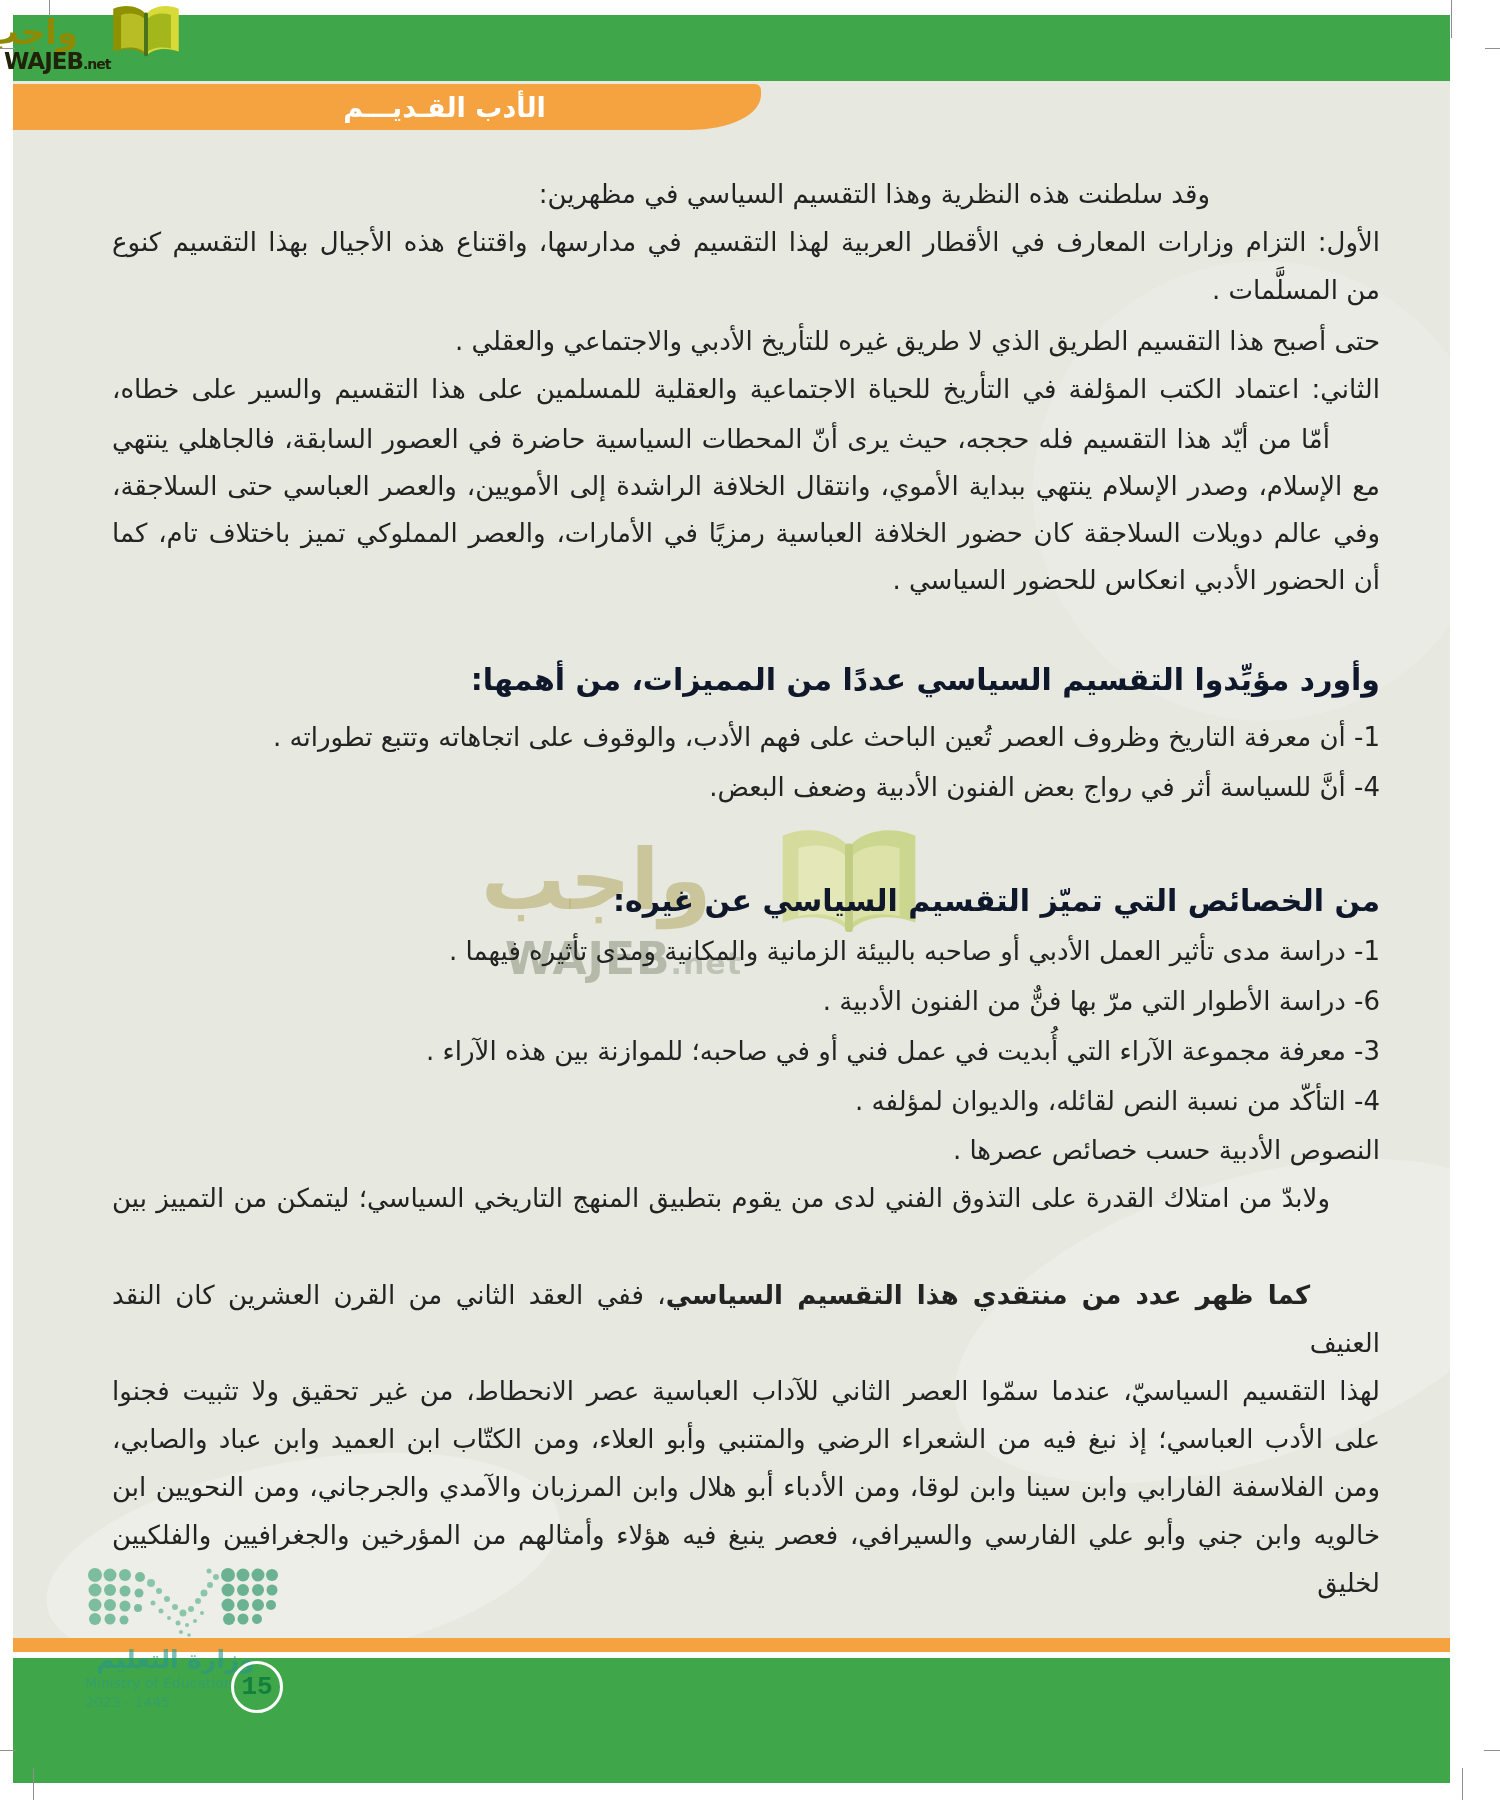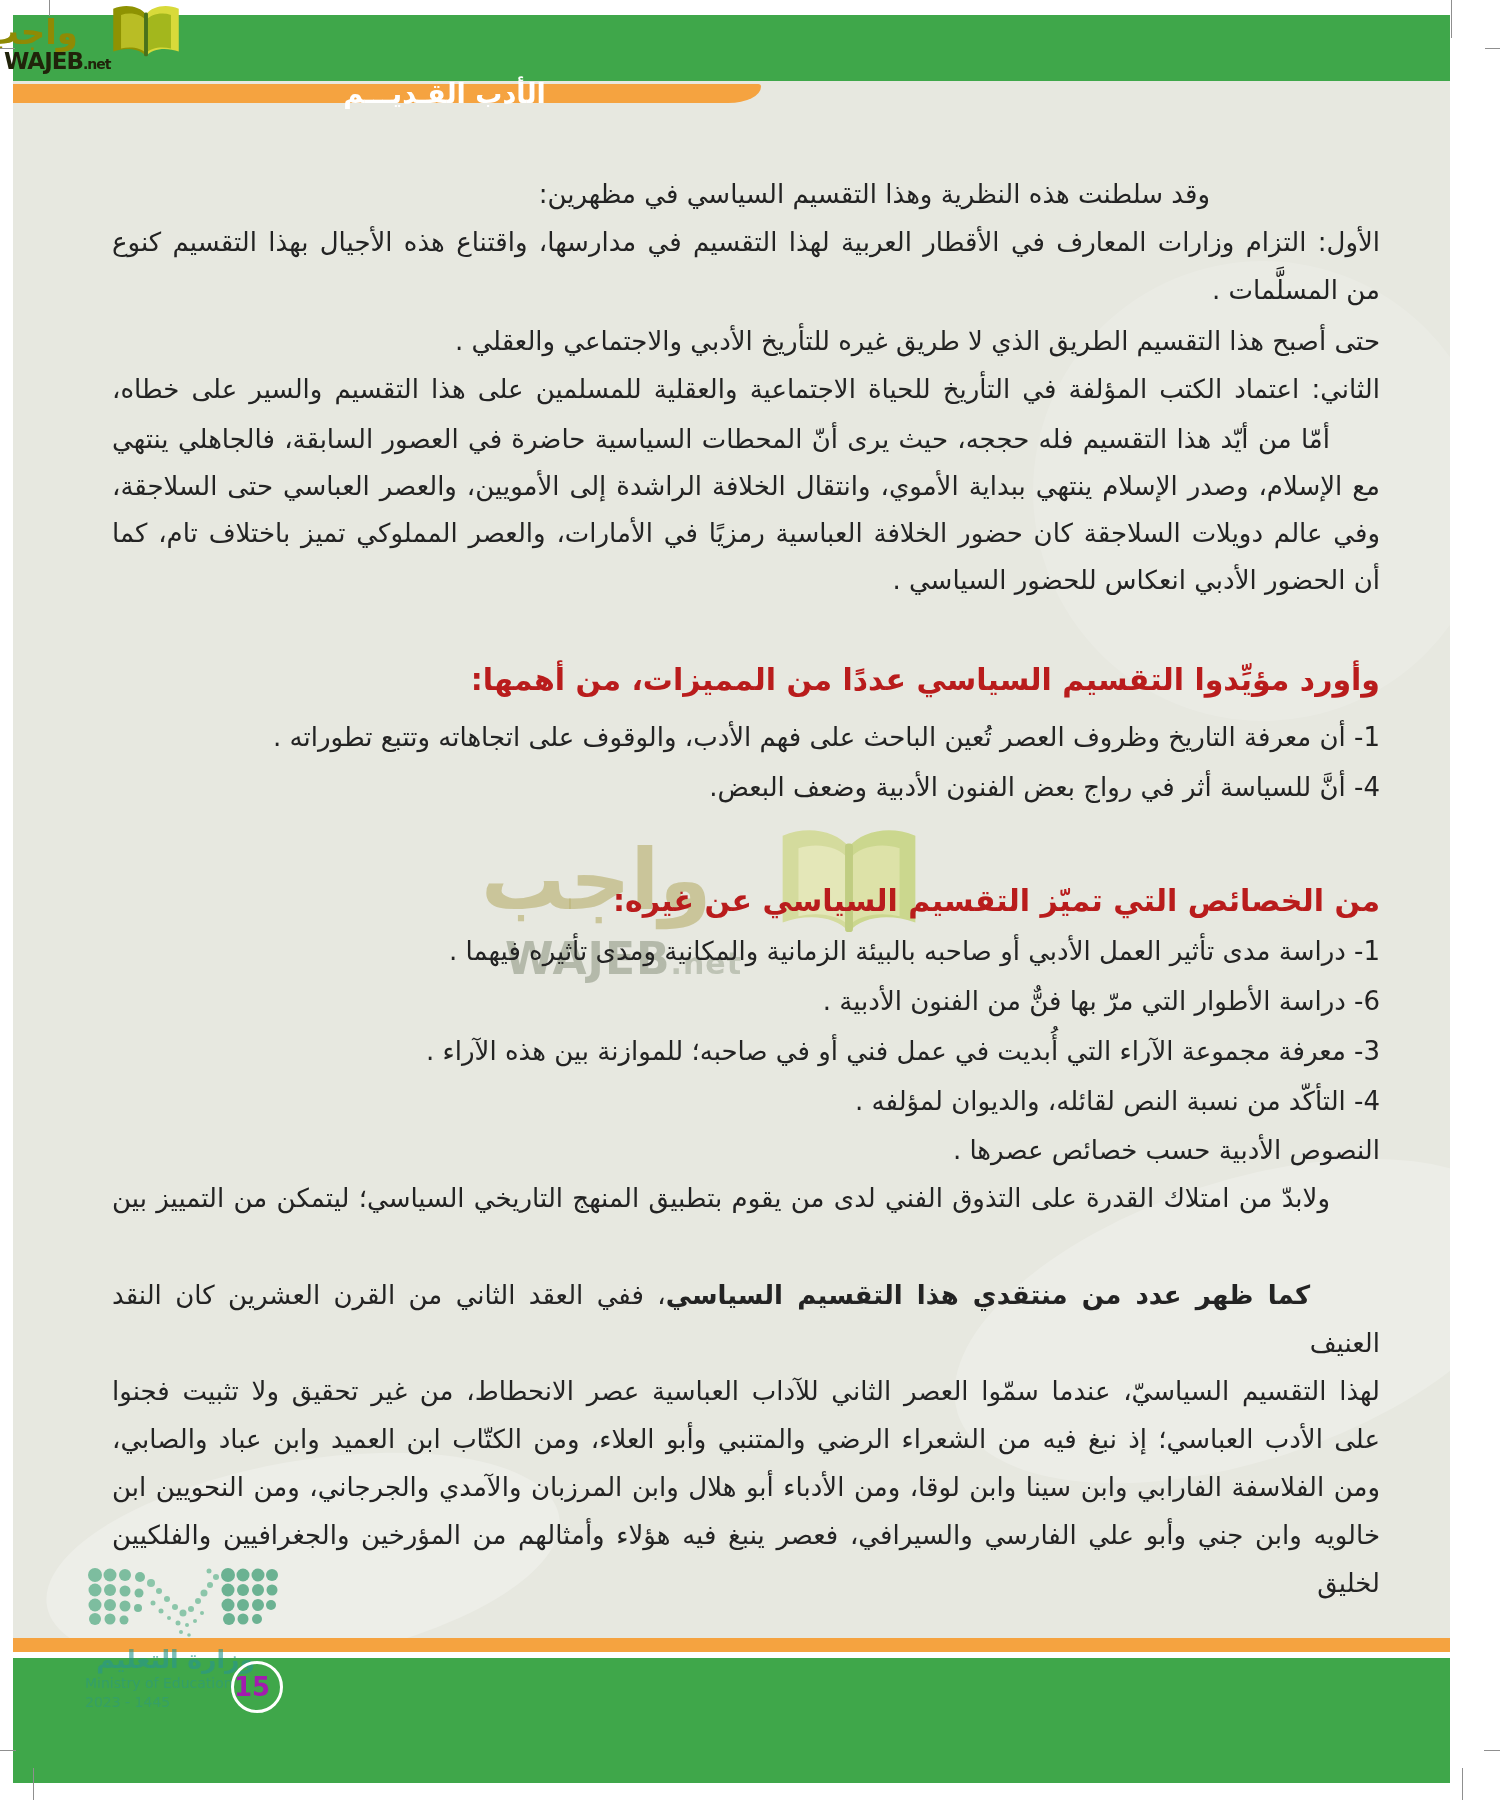--- a/index.html
+++ b/index.html
@@ -6,21 +6,21 @@
   .page{position:relative;width:1500px;height:1800px;background:#ffffff;overflow:hidden;
         font-family:"DejaVu Sans",sans-serif;}
   
   .sheet{position:absolute;left:13px;top:15px;width:1437px;height:1768px;}
   .greenbar{position:absolute;left:0;top:0;width:100%;height:66px;background:#3fa74a;}
   .beige{position:absolute;left:0;top:66px;width:100%;height:1559px;background:#e7e8e0;overflow:hidden;}
   .blob{position:absolute;border-radius:50%;}
   .blob1{left:930px;top:1100px;width:600px;height:280px;background:rgba(255,255,255,.22);transform:rotate(-18deg);}
   .blob2{left:30px;top:1380px;width:520px;height:200px;background:rgba(255,255,255,.25);transform:rotate(-10deg);}
   .blob3{left:1020px;top:180px;width:460px;height:460px;background:rgba(255,255,255,.14);}
-  .orangebar{position:absolute;left:0;top:69px;width:748px;height:19px;background:#f5a340;
+  .orangebar{position:absolute;left:0;top:69px;width:748px;height:46px;background:#f5a340;
              border-bottom-right-radius:70px 35px;border-top-right-radius:6px;
              display:flex;align-items:center;justify-content:center;padding-left:115px;box-sizing:border-box;}
   .orangebar span{color:#ffffff;font-weight:bold;font-size:27px;letter-spacing:1px;}
   .orangestrip{position:absolute;left:0;top:1623px;width:100%;height:14px;background:#f5a340;}
   .whiteline{position:absolute;left:0;top:1637px;width:100%;height:6px;background:#ffffff;}
   .footer{position:absolute;left:0;top:1643px;width:100%;height:125px;background:#3fa74a;}
   
   .badge-ar{position:absolute;left:6px;top:12px;width:72px;text-align:center;
             font-size:34px;font-weight:bold;color:#8f8a04;direction:rtl;z-index:9;}
   .badge-en{position:absolute;left:4px;top:48px;width:100px;font-size:23px;font-weight:bold;
@@ -38,34 +38,34 @@
   .textcol{position:absolute;left:99px;top:156px;width:1268px;direction:rtl;
            font-size:26px;color:#232323;z-index:2;}
   .ln{height:auto;}
   .b47 .ln{line-height:47px;}
   .b48 .ln{line-height:48px;}
   .fl{text-align:justify;text-align-last:justify;}
   .pl{text-align:right;}
   .ind50{text-indent:50px;}
   .ind70{text-indent:70px;}
   .ind170{text-indent:170px;}
-  .red-h{color:#b91c1c;font-weight:bold;font-size:30px;line-height:50px;text-align:right;}
+  .red-h{color:#0f172a;font-weight:bold;font-size:30px;line-height:50px;text-align:right;}
   .mt3{margin-top:3px;}.mt7{margin-top:7px;}.mt45{margin-top:64px;}
   .mt49{margin-top:49px;}.mt51{margin-top:51px;}
   .list .ln{line-height:50px;text-align:right;}
   .b{font-weight:bold;}
   
   .moe-dots{position:absolute;left:72px;top:1548px;width:196px;height:78px;z-index:3;}
   .moe-text{position:absolute;left:72px;top:1632px;z-index:4;direction:rtl;text-align:right;width:170px;}
   .moe-ar{font-size:25px;font-weight:bold;color:rgba(40,150,140,.62);line-height:26px;}
   .moe-en{font-size:14px;color:rgba(40,150,140,.48);direction:ltr;text-align:left;line-height:20px;}
   .moe-yr{font-size:14px;color:rgba(40,150,140,.42);direction:ltr;text-align:left;line-height:18px;}
   .pagenum{position:absolute;left:218px;top:1646px;width:52px;height:52px;border:3px solid #ffffff;
-           border-radius:50%;display:flex;align-items:center;justify-content:flex-start;z-index:5;
-           color:#a21caf;font-weight:bold;font-size:26px;box-sizing:border-box;}
+           border-radius:50%;display:flex;align-items:center;justify-content:center;z-index:5;
+           color:#15803d;font-weight:bold;font-size:26px;box-sizing:border-box;font-family:Liberation Mono, monospace;}
   
   .cm{position:absolute;background:#8f8f8f;z-index:10;}
 </style>
 </head>
 <body>
 
 <div class="page">
 
   <div class="sheet">
     <div class="greenbar"></div>

